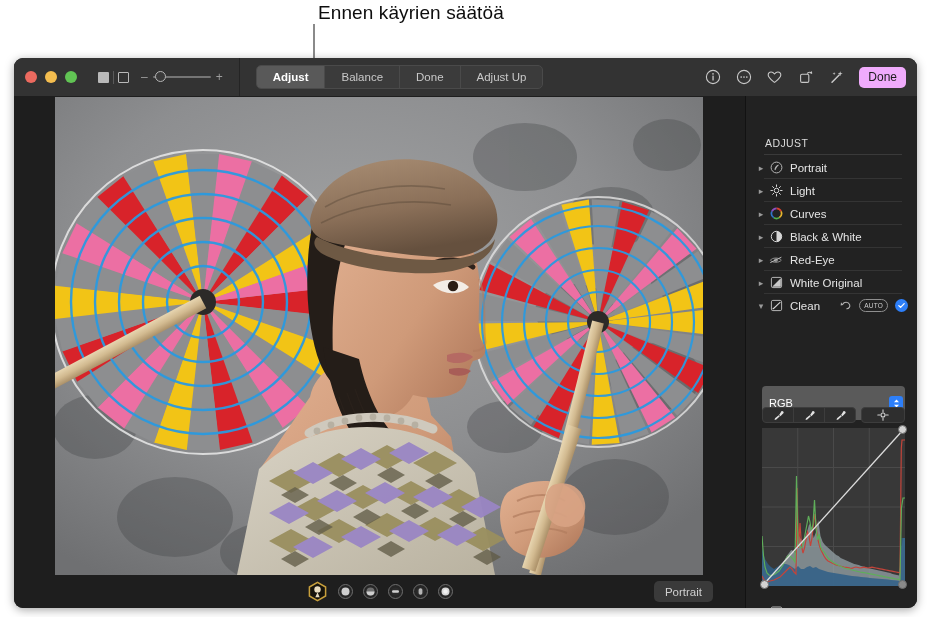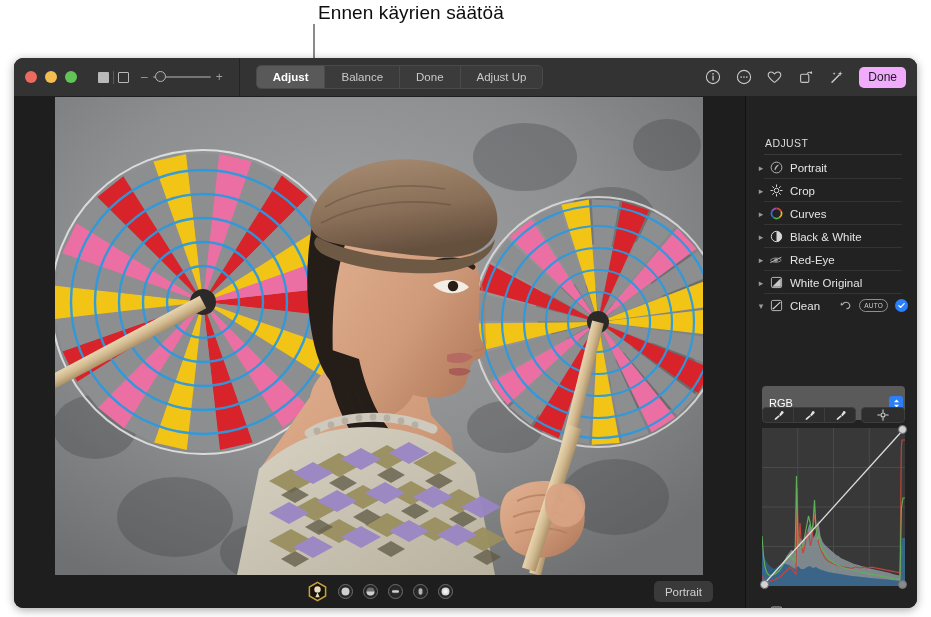--- a/index.html
+++ b/index.html
@@ -616,21 +616,21 @@
         <div class="panel-row">
           <span class="chev">▸</span>
           <span class="p-icon">
             <svg width="13" height="13" viewBox="0 0 13 13">
                 <circle cx="6.5" cy="6.5" r="2.3" fill="none" stroke="#d6d6d6" stroke-width="1"></circle>
                 <g stroke="#d6d6d6" stroke-width="1" stroke-linecap="round">
                   <path d="M6.5 .9v1.6M6.5 10.5v1.6M.9 6.5h1.6M10.5 6.5h1.6M2.6 2.6l1.1 1.1M9.3 9.3l1.1 1.1M10.4 2.6L9.3 3.7M3.7 9.3L2.6 10.4"></path>
                 </g>
               </svg>
           </span>
-          <span class="p-label">Crop</span>
+          <span class="p-label">Light</span>
           <span class="rule"></span>
         </div>
 
         <div class="panel-row">
           <span class="chev">▸</span>
           <span class="p-icon">
             <svg width="13" height="13" viewBox="0 0 13 13">
               <g fill="none" stroke-width="1.7">
                 <path d="M6.5 1.4 A5.1 5.1 0 0 1 11.1 4.4" stroke="#d8412f"></path>
                 <path d="M11.1 4.4 A5.1 5.1 0 0 1 9.3 10.6" stroke="#e8b52c"></path>

